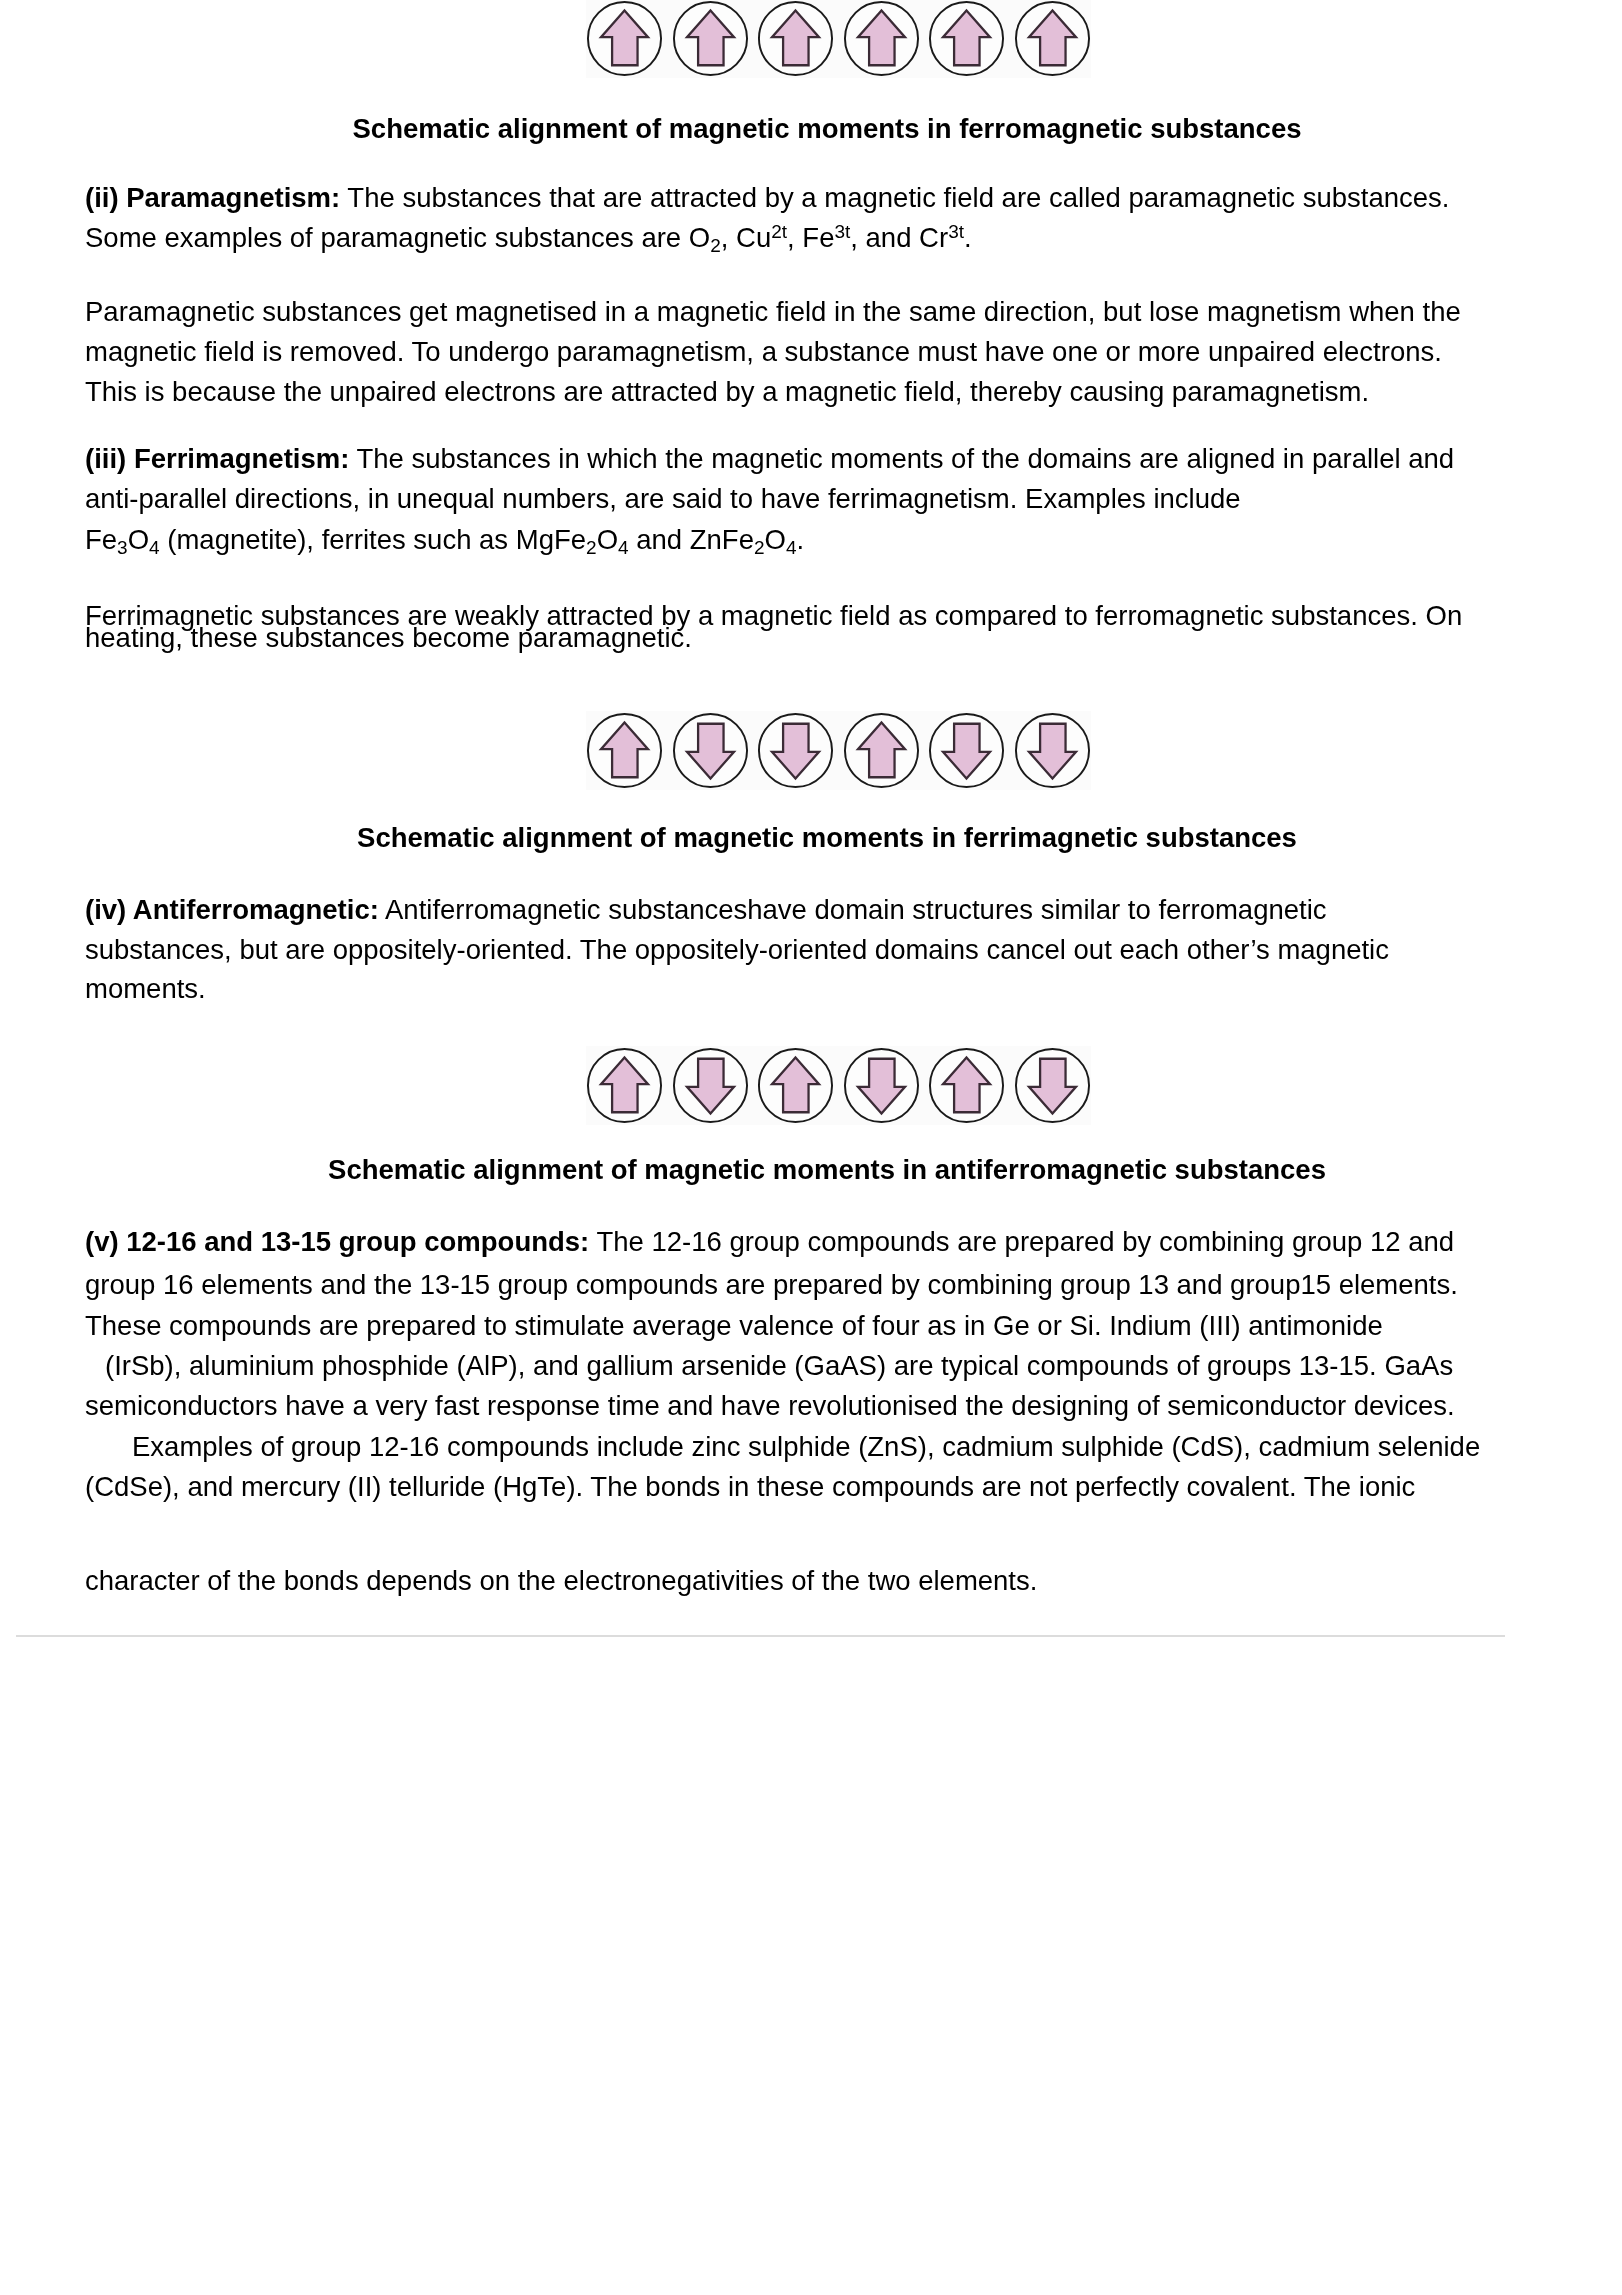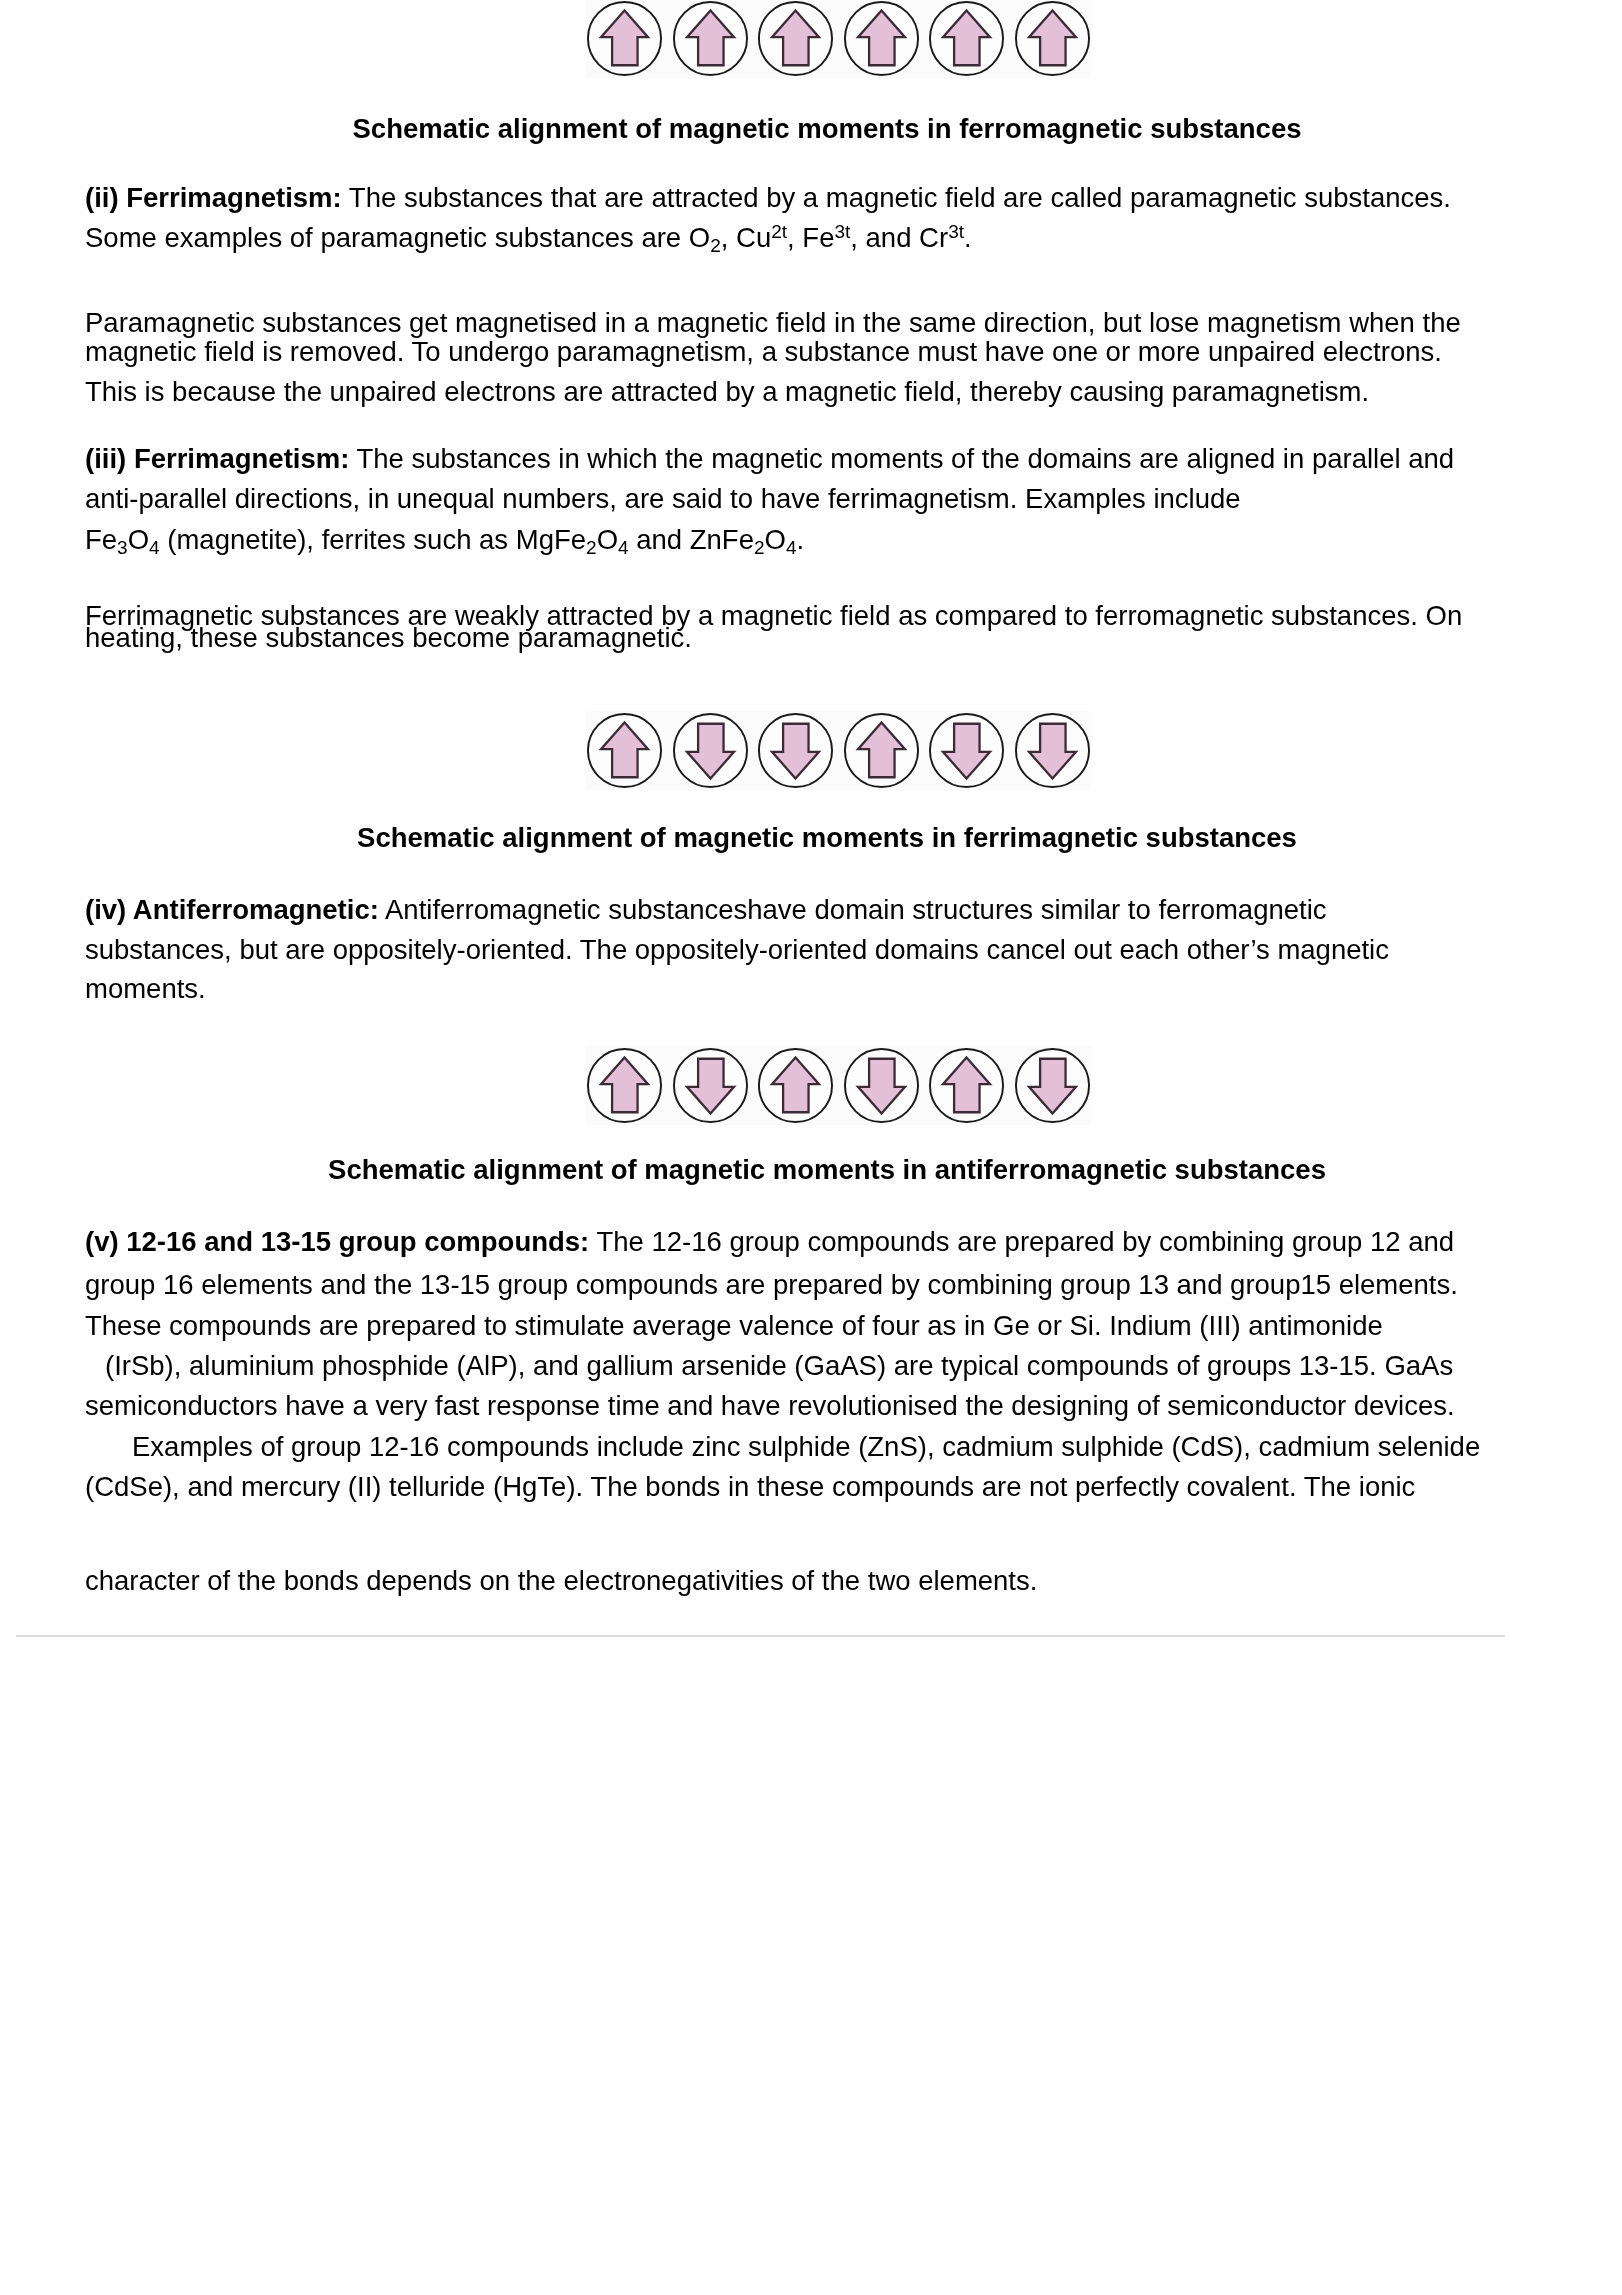--- a/index.html
+++ b/index.html
@@ -64,24 +64,24 @@
     </div>
     <div class="moment">
       <svg viewBox="0 0 118 118">
         <ellipse cx="59" cy="59" rx="56" ry="56" fill="#fdfdfd" stroke="#1a1a1a" stroke-width="3"></ellipse>
         <path d="M59 16 L95 57 L79 57 L79 100 L40 100 L40 57 L23 57 Z" fill="#e3bfd8" stroke="#3b2b36" stroke-width="3.5" stroke-linejoin="miter"></path>
       </svg>
     </div>
   </div>
 <div class="line center" style="top:108px;">Schematic alignment of magnetic moments in ferromagnetic substances</div>
 
-<div class="line" style="top:177px;"><b>(ii) Ferrimagnetism:</b><span> The substances that are attracted by a magnetic field are called paramagnetic substances.</span></div>
+<div class="line" style="top:177px;"><b>(ii) Paramagnetism:</b><span> The substances that are attracted by a magnetic field are called paramagnetic substances.</span></div>
 <div class="line" style="top:217px;"><span>Some examples of paramagnetic substances are O</span><sub>2</sub><span>, Cu</span><sup>2t</sup><span>, Fe</span><sup>3t</sup><span>, and Cr</span><sup>3t</sup><span>.</span></div>
 
-<div class="line" style="top:302px;">Paramagnetic substances get magnetised in a magnetic field in the same direction, but lose magnetism when the</div>
+<div class="line" style="top:291px;">Paramagnetic substances get magnetised in a magnetic field in the same direction, but lose magnetism when the</div>
 <div class="line" style="top:331px;">magnetic field is removed. To undergo paramagnetism, a substance must have one or more unpaired electrons.</div>
 <div class="line" style="top:371px;">This is because the unpaired electrons are attracted by a magnetic field, thereby causing paramagnetism.</div>
 
 <div class="line" style="top:438px;"><b>(iii) Ferrimagnetism:</b><span> The substances in which the magnetic moments of the domains are aligned in parallel and</span></div>
 <div class="line" style="top:478px;">anti-parallel directions, in unequal numbers, are said to have ferrimagnetism. Examples include</div>
 <div class="line" style="top:519px;"><span>Fe</span><sub>3</sub><span>O</span><sub>4</sub><span> (magnetite), ferrites such as MgFe</span><sub>2</sub><span>O</span><sub>4</sub><span> and ZnFe</span><sub>2</sub><span>O</span><sub>4</sub><span>.</span></div>
 
 <div class="line" style="top:595px;">Ferrimagnetic substances are weakly attracted by a magnetic field as compared to ferromagnetic substances. On</div>
 <div class="line" style="top:617px;">heating, these substances become paramagnetic.</div>
 

